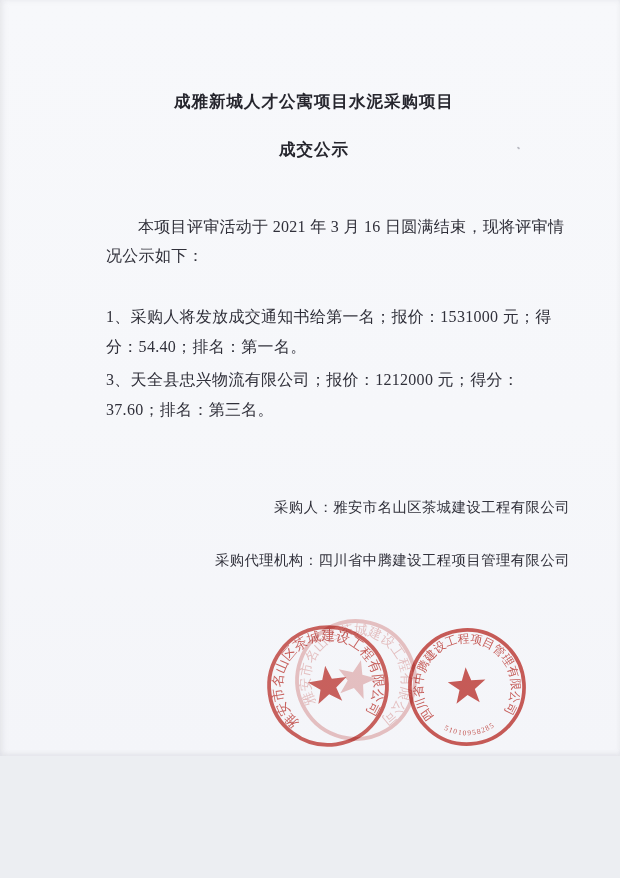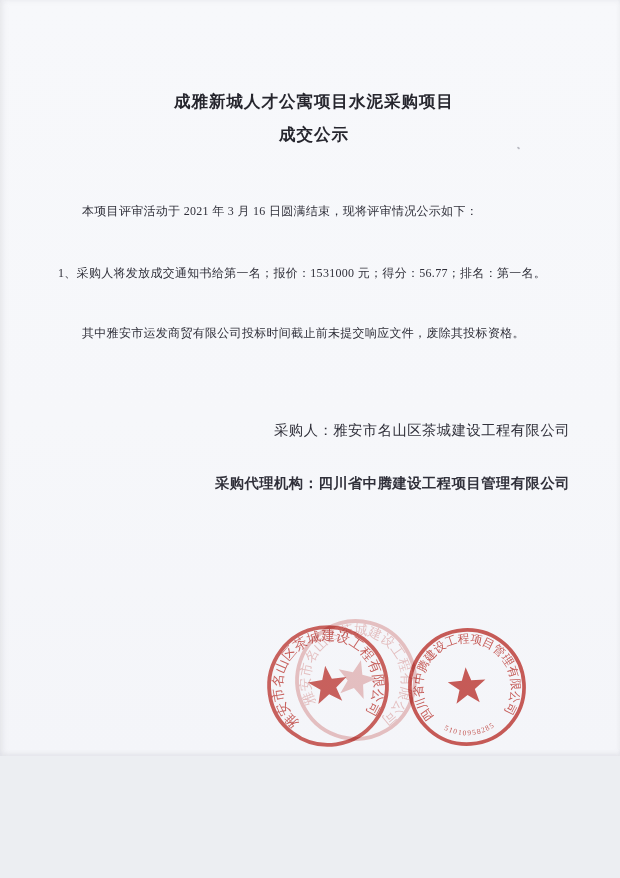--- a/index.html
+++ b/index.html
@@ -15,33 +15,33 @@
     background:linear-gradient(180deg,#f7f8fb 0%,#f6f7fa 55%,#f4f5f9 100%);
     box-shadow:inset 3px 0 6px rgba(150,150,160,0.12), inset 0 -2px 5px rgba(150,150,160,0.10);
     color:#30303a;
   }
   .content{
     position:absolute;
     left:58px; right:50px; top:0;
   }
   .title{ text-align:center; font-weight:bold; color:#26262e; font-size:16.5px; letter-spacing:1px; line-height:20px;}
   .title-1{ margin-top:92px; }
-  .title-2{ margin-top:13px; }
+  .title-2{ margin-top:28px; }
   p{ margin:0; }
-  .para{ font-size:12px; line-height:29px; letter-spacing:0.3px; }
+  .para{ font-size:16px; line-height:29px; letter-spacing:0.3px;margin-left:48px; }
   .indent{ text-indent:2em; }
   .intro{ margin-top:52px; }
   .bidders{ margin-top:32px; }
   .bidder-row{ margin-bottom:3px; line-height:30px; }
   .para-disqualify{ margin-top:31px; }
   .para-notice{ margin-top:12px; }
   .sign-block{ margin-top:68px; text-align:right; }
   .sign-line{ font-size:14.3px; line-height:29px; letter-spacing:0.5px; }
   .sign-purchaser{ margin-bottom:24px;text-align:right; }
-  .sign-agency{ margin-bottom:13px;font-weight:bold; }
+  .sign-agency{ margin-bottom:13px; }
   .stamp{
     position:absolute;
     color:#c6423c;
     mix-blend-mode:multiply;
     pointer-events:none;
   }
   .stamp-left{ left:262px; top:622px; width:132px; height:128px; opacity:0.82; transform:rotate(-8deg); }
   .stamp-left-ghost{ left:290px; top:616px; width:132px; height:128px; opacity:0.30; transform:rotate(14deg); }
   .stamp-right{ left:404px; top:625px; width:126px; height:124px; opacity:0.85; transform:rotate(-4deg); }
   .stamp svg{ width:100%; height:100%; display:block; }
@@ -52,24 +52,24 @@
 
 <div class="page">
   <div class="content">
 
     <div class="title title-1">成雅新城人才公寓项目水泥采购项目</div>
     <div class="title title-2">成交公示</div>
 
     <p class="para indent intro">本项目评审活动于 2021 年 3 月 16 日圆满结束，现将评审情况公示如下：</p>
 
     <div class="bidders">
-      <p class="para bidder-row"><span>1、</span><span>采购人将发放成交通知书给第一名</span><span>；报价：</span><span>1531000</span><span> 元；</span><span>得分：</span><span>56.77</span><span>；排名：</span><span>第一名</span><span>。</span></p>
+      <p class="para bidder-row"><span>1、</span><span>采购人将发放成交通知书给第一名</span><span>；报价：</span><span>1531000</span><span> 元；</span><span>得分：</span><span>54.40</span><span>；排名：</span><span>第一名</span><span>。</span></p>
+      <p class="para bidder-row"><span>3、</span><span>天全县忠兴物流有限公司</span><span>；报价：</span><span>1212000</span><span> 元；</span><span>得分：</span><span>37.60</span><span>；排名：</span><span>第三名</span><span>。</span></p>
     </div>
 
-    <p class="para indent para-disqualify">其中雅安市运发商贸有限公司投标时间截止前未提交响应文件，废除其投标资格。</p>
 
     <div class="sign-block">
       <p class="sign-line sign-purchaser"><span>采购人：</span><span>雅安市名山区茶城建设工程有限公司</span></p>
       <p class="sign-line sign-agency"><span>采购代理机构：</span><span>四川省中腾建设工程项目管理有限公司</span></p>
     </div>
   </div>
 
   <div class="stamp stamp-left-ghost" style="color: rgb(198, 66, 60);">
     <svg viewBox="0 0 200 200" aria-hidden="true">
       <defs>

